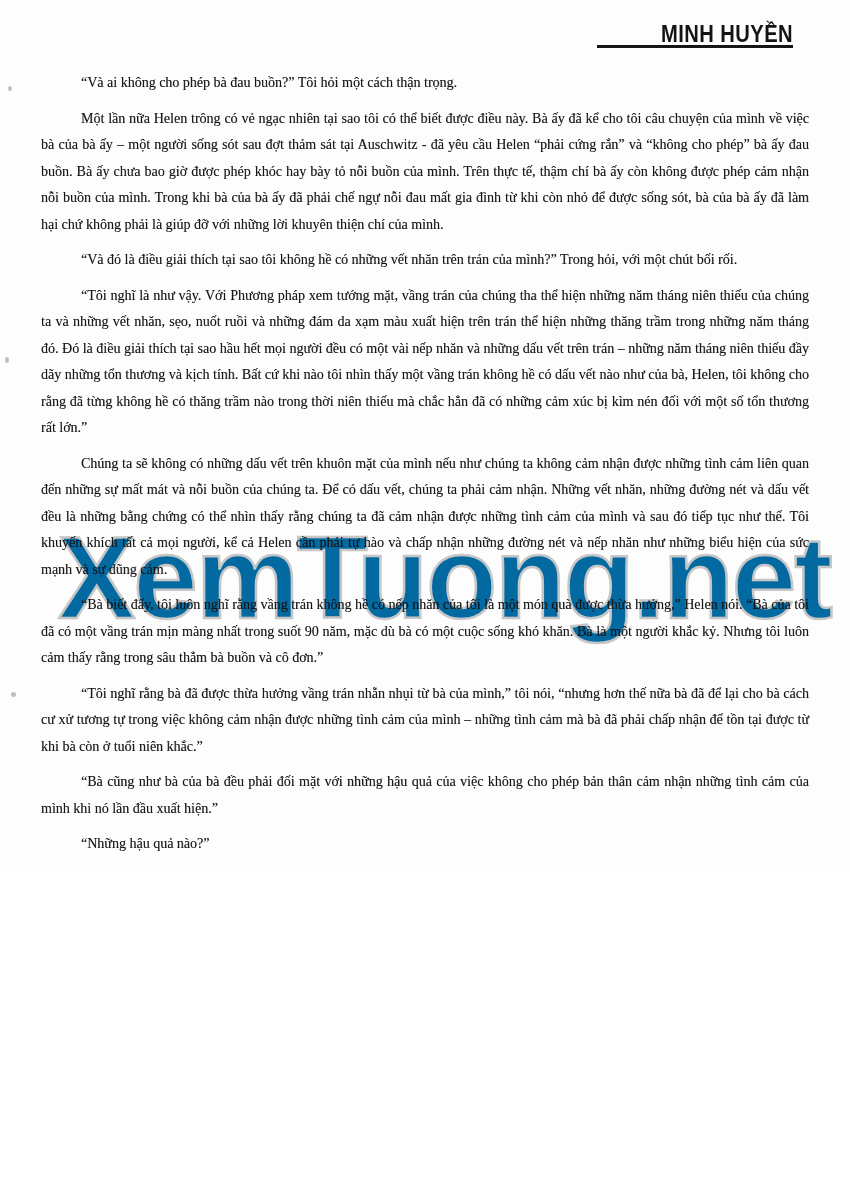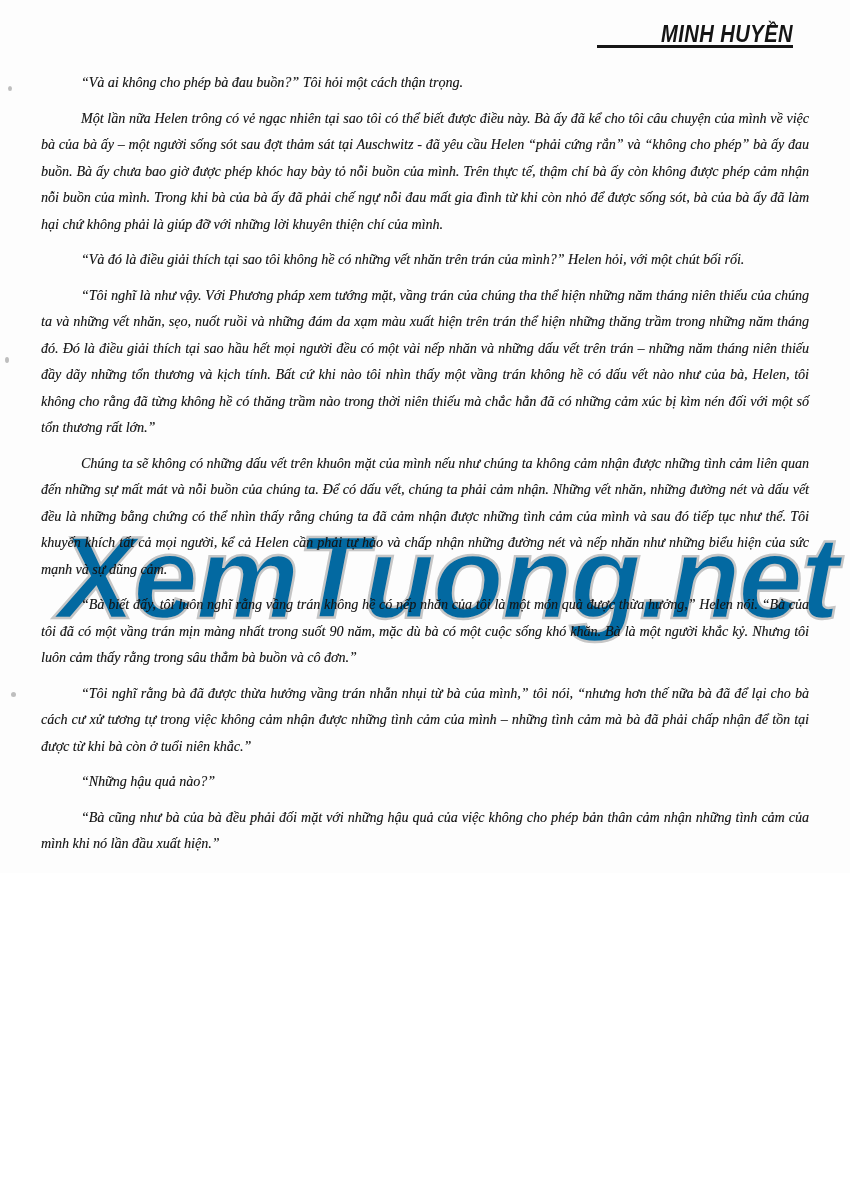--- a/index.html
+++ b/index.html
@@ -5,21 +5,20 @@
   html, body { margin: 0; padding: 0; background: #ffffff; }
 
   .page {
     position: relative;
     width: 850px;
     height: 873px;
     background: #fdfdfd;
     overflow: hidden;
     font-family: "Liberation Serif", serif;
     color: #161616;
-    font-style: italic;
   }
 
   
   .running-header {
     position: absolute;
     top: 20px;
     right: 57px;
     font-family: "Liberation Sans", sans-serif;
     font-weight: bold;
     font-size: 24px;
@@ -122,27 +121,27 @@
 <div class="page">
 
   <div class="running-header">MINH HUYỀN</div>
   <div class="header-rule"></div>
 
   <div class="watermark">XemTuong.net</div>
 
   <div class="text-block">
     <p>“Và ai không cho phép bà đau buồn?” Tôi hỏi một cách thận trọng.</p>
     <p>Một lần nữa Helen trông có vẻ ngạc nhiên tại sao tôi có thể biết được điều này. Bà ấy đã kể cho tôi câu chuyện của mình về việc bà của bà ấy – một người sống sót sau đợt thảm sát tại Auschwitz - đã yêu cầu Helen “phải cứng rắn” và “không cho phép” bà ấy đau buồn. Bà ấy chưa bao giờ được phép khóc hay bày tỏ nỗi buồn của mình. Trên thực tế, thậm chí bà ấy còn không được phép cảm nhận nỗi buồn của mình. Trong khi bà của bà ấy đã phải chế ngự nỗi đau mất gia đình từ khi còn nhỏ để được sống sót, bà của bà ấy đã làm hại chứ không phải là giúp đỡ với những lời khuyên thiện chí của mình.</p>
-    <p>“Và đó là điều giải thích tại sao tôi không hề có những vết nhăn trên trán của mình?” Helen hỏi, với một chút bối rối.</p>
+    <p>“Và đó là điều giải thích tại sao tôi không hề có những vết nhăn trên trán của mình?” Trong hỏi, với một chút bối rối.</p>
     <p>“Tôi nghĩ là như vậy. Với Phương pháp xem tướng mặt, vầng trán của chúng tha thể hiện những năm tháng niên thiếu của chúng ta và những vết nhăn, sẹo, nuốt ruồi và những đám da xạm màu xuất hiện trên trán thể hiện những thăng trầm trong những năm tháng đó. Đó là điều giải thích tại sao hầu hết mọi người đều có một vài nếp nhăn và những dấu vết trên trán – những năm tháng niên thiếu đầy dãy những tổn thương và kịch tính. Bất cứ khi nào tôi nhìn thấy một vầng trán không hề có dấu vết nào như của bà, Helen, tôi không cho rằng đã từng không hề có thăng trầm nào trong thời niên thiếu mà chắc hẳn đã có những cảm xúc bị kìm nén đối với một số tổn thương rất lớn.”</p>
     <p>Chúng ta sẽ không có những dấu vết trên khuôn mặt của mình nếu như chúng ta không cảm nhận được những tình cảm liên quan đến những sự mất mát và nỗi buồn của chúng ta. Để có dấu vết, chúng ta phải cảm nhận. Những vết nhăn, những đường nét và dấu vết đều là những bằng chứng có thể nhìn thấy rằng chúng ta đã cảm nhận được những tình cảm của mình và sau đó tiếp tục như thế. Tôi khuyến khích tất cả mọi người, kể cả Helen cần phải tự hào và chấp nhận những đường nét và nếp nhăn như những biểu hiện của sức mạnh và sự dũng cảm.</p>
     <p>“Bà biết đấy, tôi luôn nghĩ rằng vầng trán không hề có nếp nhăn của tôi là một món quà được thừa hưởng,” Helen nói. “Bà của tôi đã có một vầng trán mịn màng nhất trong suốt 90 năm, mặc dù bà có một cuộc sống khó khăn. Bà là một người khắc kỷ. Nhưng tôi luôn cảm thấy rằng trong sâu thẳm bà buồn và cô đơn.”</p>
     <p>“Tôi nghĩ rằng bà đã được thừa hưởng vầng trán nhẵn nhụi từ bà của mình,” tôi nói, “nhưng hơn thế nữa bà đã để lại cho bà cách cư xử tương tự trong việc không cảm nhận được những tình cảm của mình – những tình cảm mà bà đã phải chấp nhận để tồn tại được từ khi bà còn ở tuổi niên khắc.”</p>
+    <p>“Bà cũng như bà của bà đều phải đối mặt với những hậu quả của việc không cho phép bản thân cảm nhận những tình cảm của mình khi nó lần đầu xuất hiện.”</p>
     <p>“Những hậu quả nào?”</p>
-    <p>“Bà cũng như bà của bà đều phải đối mặt với những hậu quả của việc không cho phép bản thân cảm nhận những tình cảm của mình khi nó lần đầu xuất hiện.”</p>
   </div>
 
   <div class="page-number">145</div>
 
   <div class="footer-notice">Qúy vị hãy vào trang chủ XemTuong.net để xem thêm nhiều mục hay khác</div>
 
   <div class="speck speck-1"></div>
   <div class="speck speck-2"></div>
   <div class="speck speck-3"></div>
 

